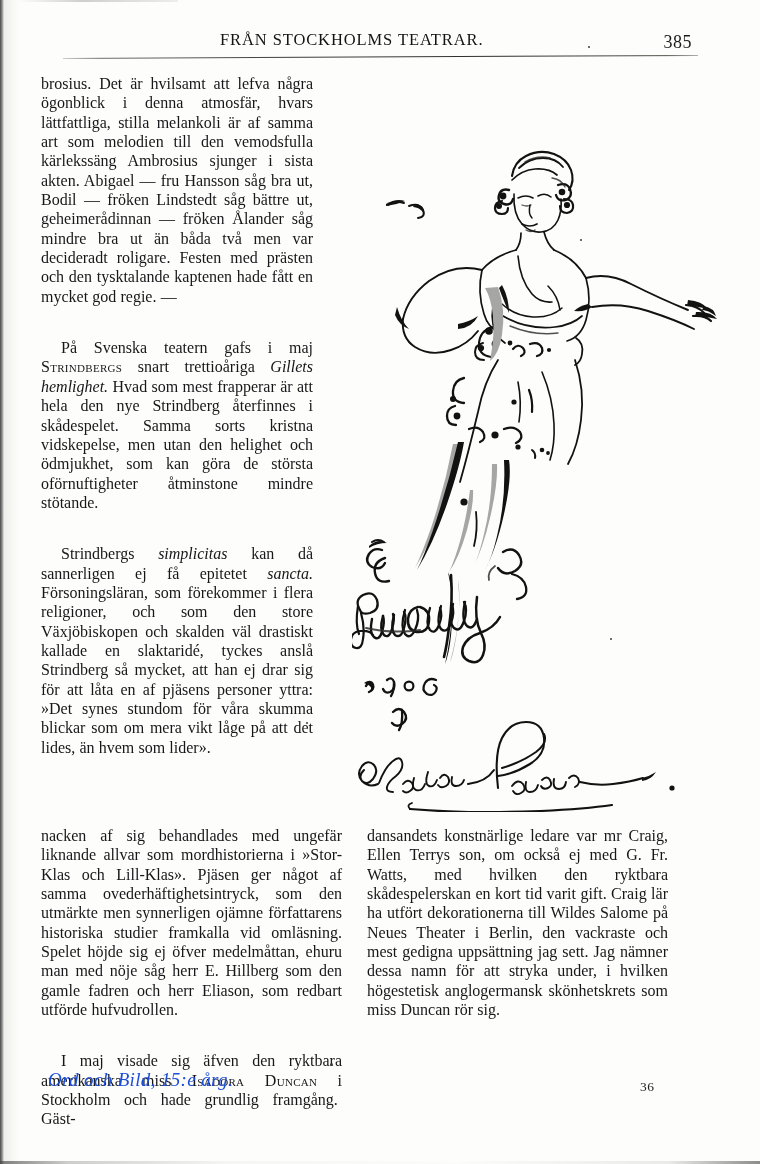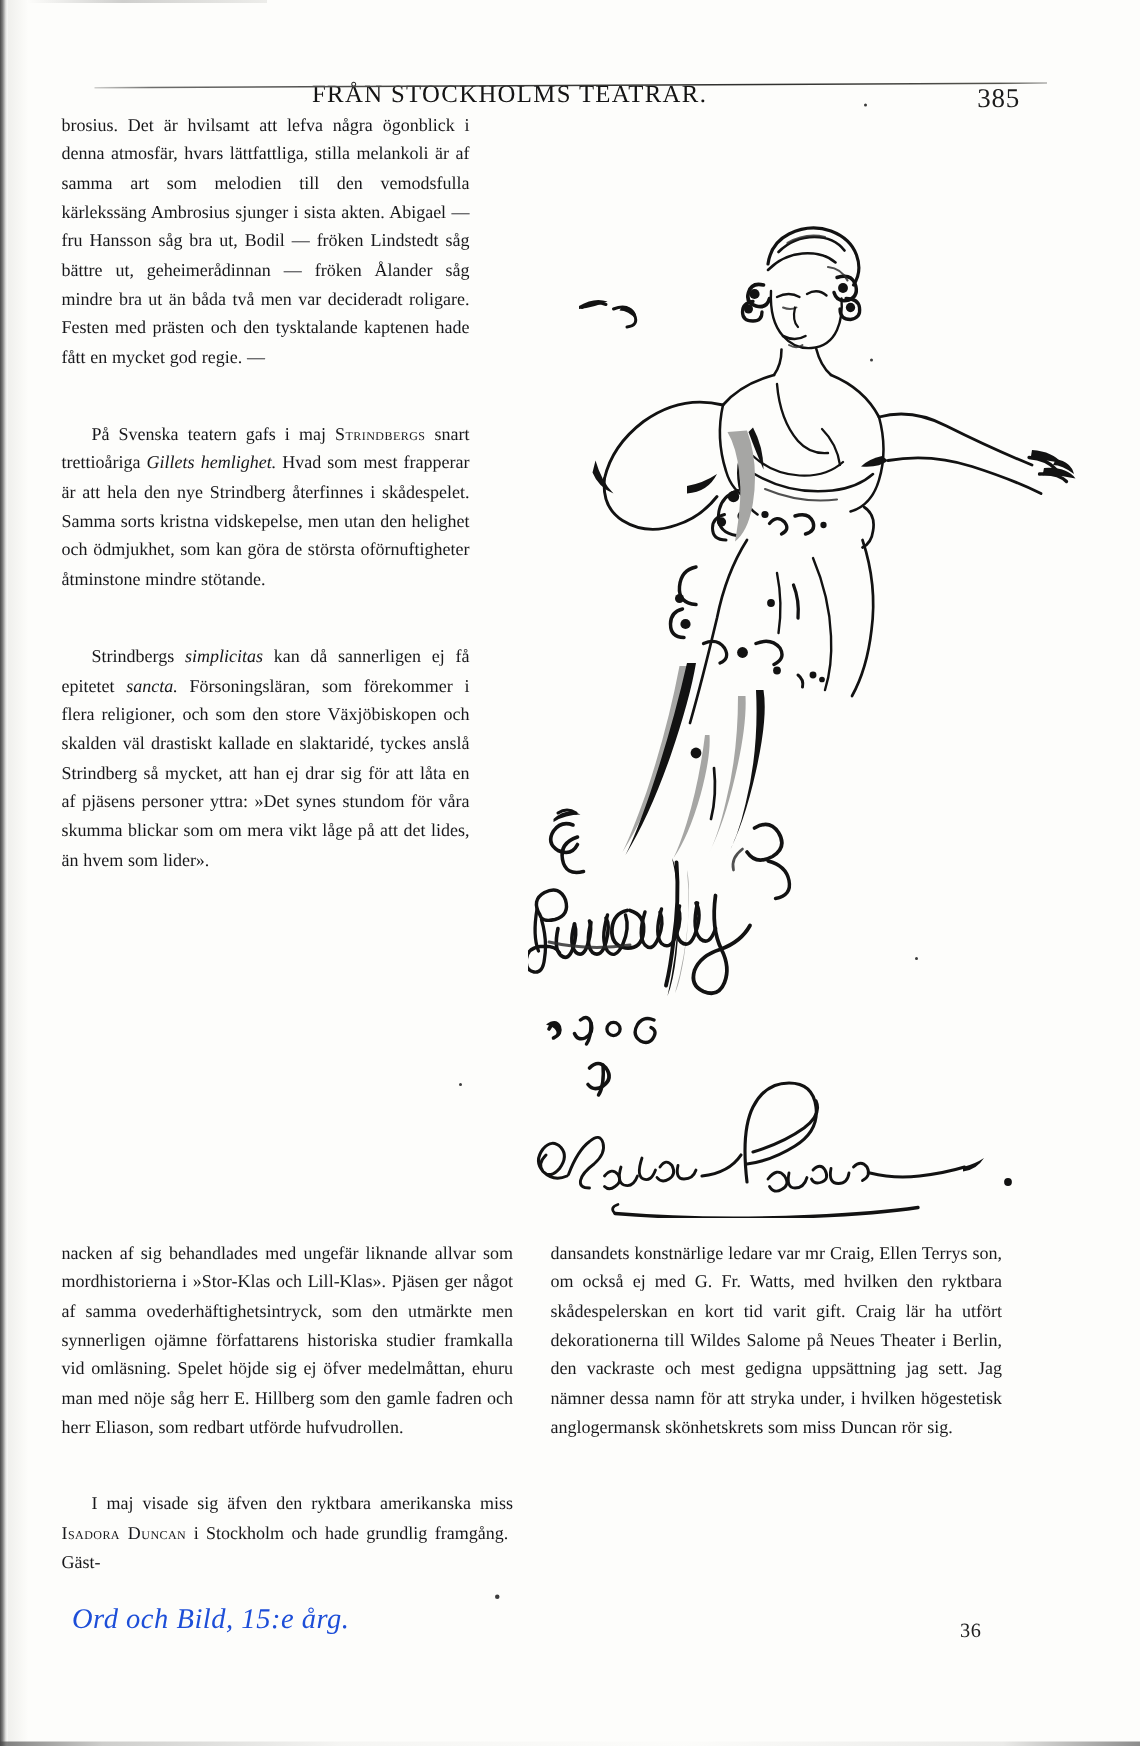--- a/index.html
+++ b/index.html
@@ -41,25 +41,24 @@
   .scan-edge-top {
     position: absolute;
     left: 18px; top: 0;
     width: 160px; height: 2px;
     background: linear-gradient(to right, #fdfdfb 0%, #cfcfcd 40%, #ededea 100%);
   }
 
   
   .running-head {
     position: absolute;
-    left: 48px;
+    left: 60px;
     top: 30px;
     width: 640px;
     height: 34px;
-    margin-top: 23px;
   }
   .running-head .title {
     position: absolute;
     left: 160px;
     top: 0;
     font-size: 16.5px;
     letter-spacing: .9px;
     color: #141414;
     white-space: nowrap;
   }
@@ -94,21 +93,21 @@
   .col {
     position: absolute;
     color: #17171a;
     text-align: justify;
     text-justify: inter-word;
     -webkit-hyphens: none;
     hyphens: none;
   }
   .col p {
     margin: 0;
-    font-size: 12px;
+    font-size: 16px;
     line-height: 19.35px;
     word-spacing: .2px;
   }
   .col p.ind {
     text-indent: 20px;
     margin-top: 32px;
   }
   .col p.lastline-left { text-align-last: left; }
 
   #left-narrow {

